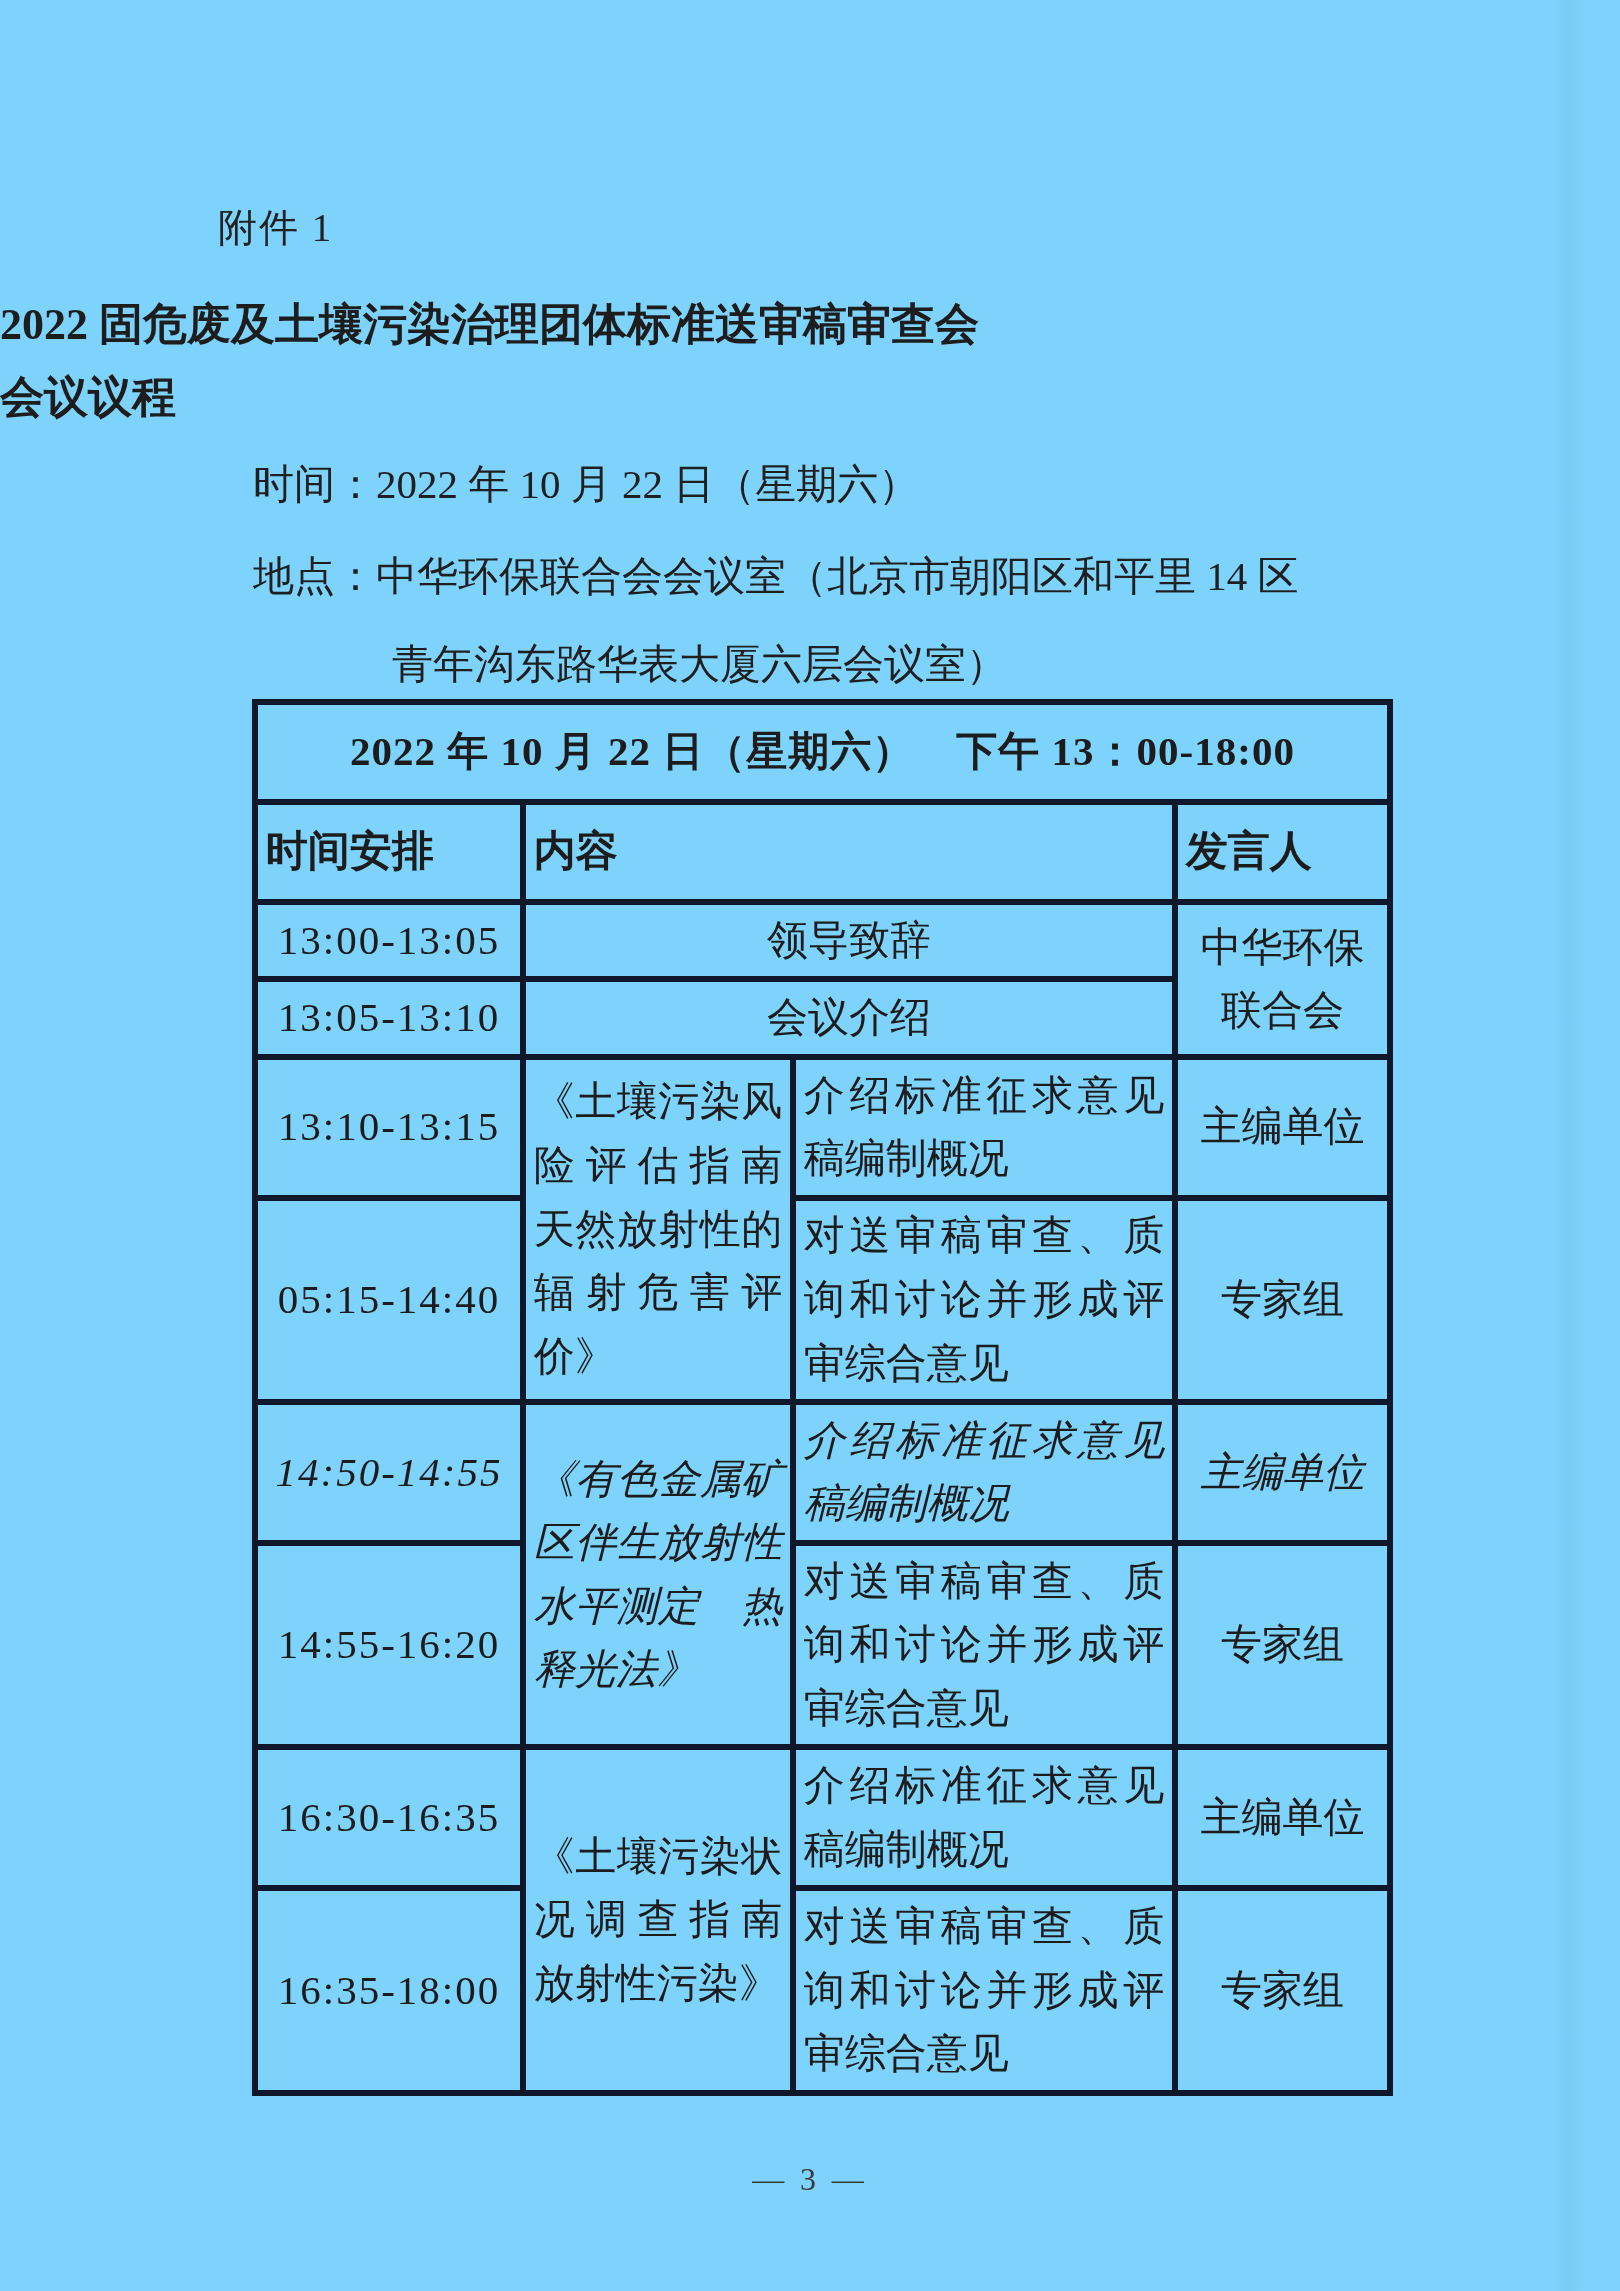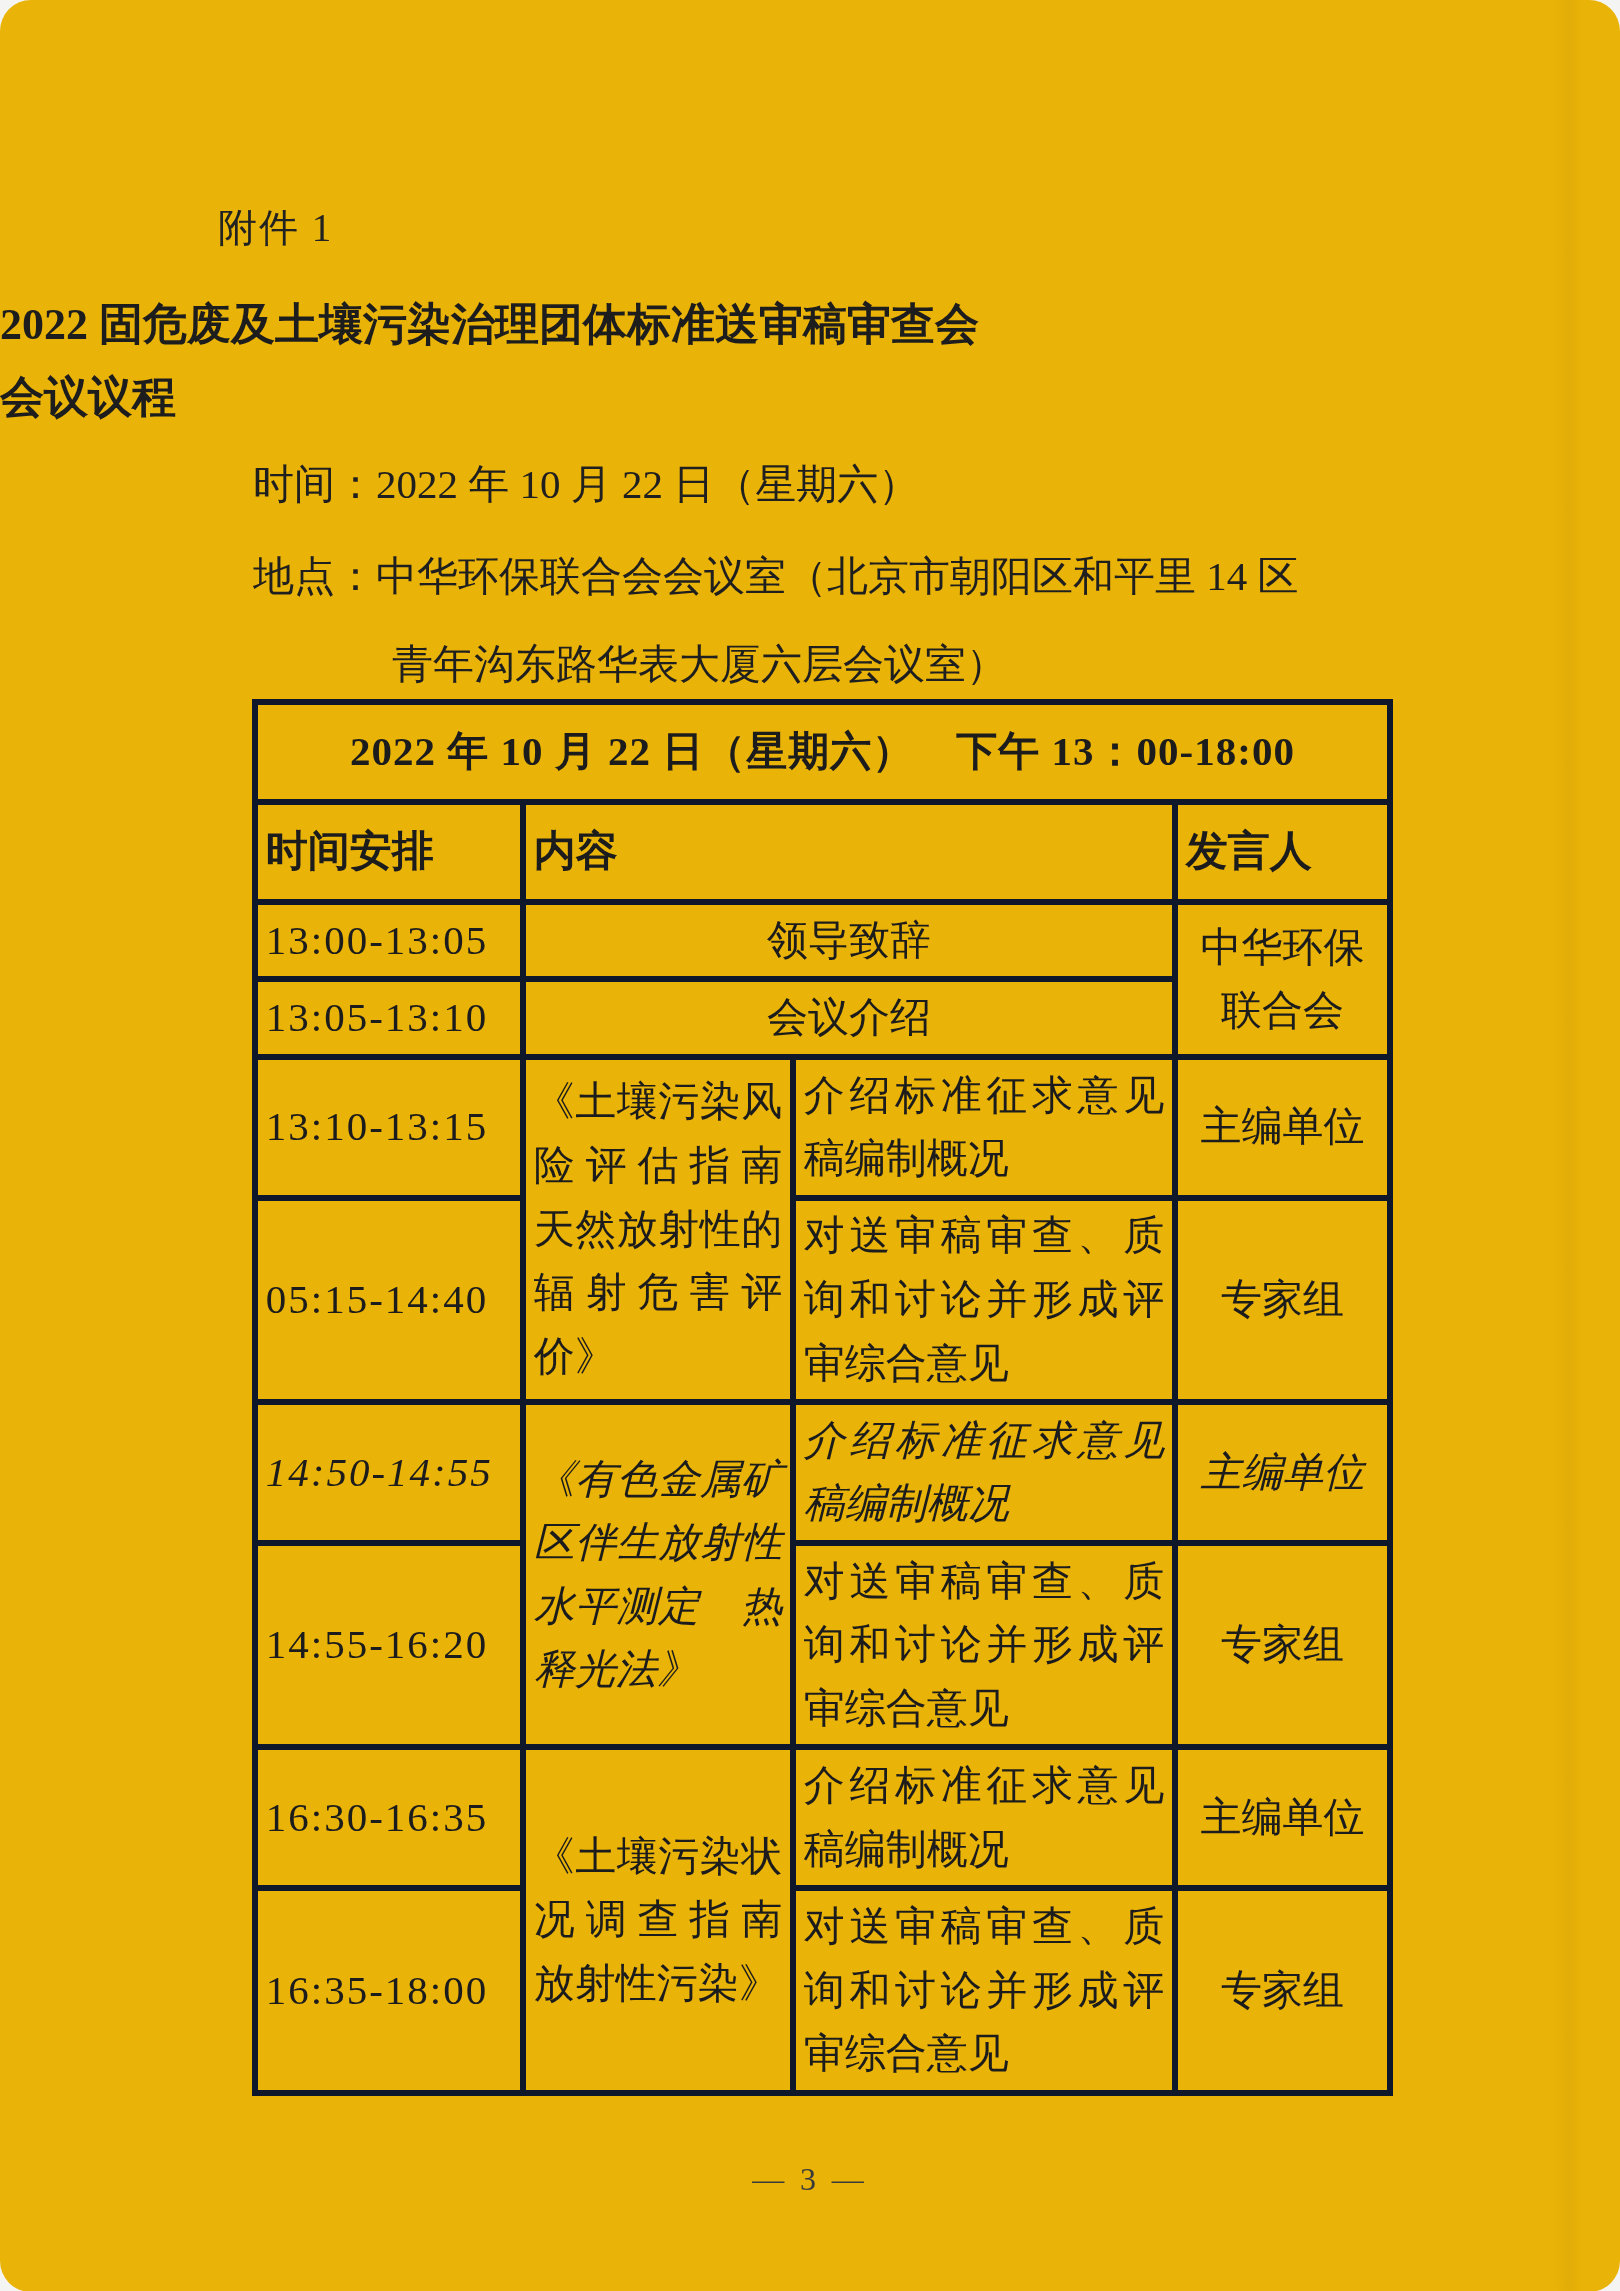--- a/index.html
+++ b/index.html
@@ -4,21 +4,21 @@
 <style>
   html, body { margin:0; padding:0; }
   body {
     width:1620px; height:2292px;
     background:#f4f4f2;
     font-family:"Liberation Serif","DejaVu Serif",serif;
     color:#222;
   }
   .page {
     position:relative; width:1620px; height:2292px;
-    background:#eab308; overflow:hidden;border-radius:31px;
+    background:#7dd3fc; overflow:hidden;
   }
   .streak {
     position:absolute; top:0; right:37px; width:29px; height:100%;
     background:linear-gradient(to right, rgba(0,0,0,0), rgba(0,0,0,0.035), rgba(0,0,0,0));
   }
   .attachment {
     position:absolute; left:218px; top:201px;
     font-size:39px; letter-spacing:2px;
   }
   .title {
@@ -51,21 +51,21 @@
   tr.r-i2    { height:76px;  }
   tr.r-s0a   { height:128px;padding-left:32px; }
   tr.r-s0b   { height:186px; }
   tr.r-s1a   { height:126px;font-style:italic; }
   tr.r-s1b   { height:184px; }
   tr.r-s2a   { height:135px; }
   tr.r-s2b   { height:181px; }
 
   td.c-date { text-align:center; font-weight:bold; font-size:42px; letter-spacing:1px; }
   tr.r-head td { text-align:left; font-weight:bold; font-size:42px; }
-  td.c-time { letter-spacing:2px; padding:3.9px 2px; }
+  td.c-time { text-align:center; letter-spacing:2px; padding:3.9px 2px; }
   td.c-center { text-align:center; }
   td.c-book { text-align:justify; text-justify:inter-ideograph; padding:5.9px 8.8px; line-height:1.57; }
   td.c-act  { text-align:justify; text-justify:inter-ideograph; padding:5.9px 10.8px; line-height:1.58; }
 
   .footer {
     position:absolute; left:0; top:2161px; width:1620px;
     text-align:center; font-size:32px; color:#3a3a3a; letter-spacing:3.9px;
   }
 </style>
 </head>

